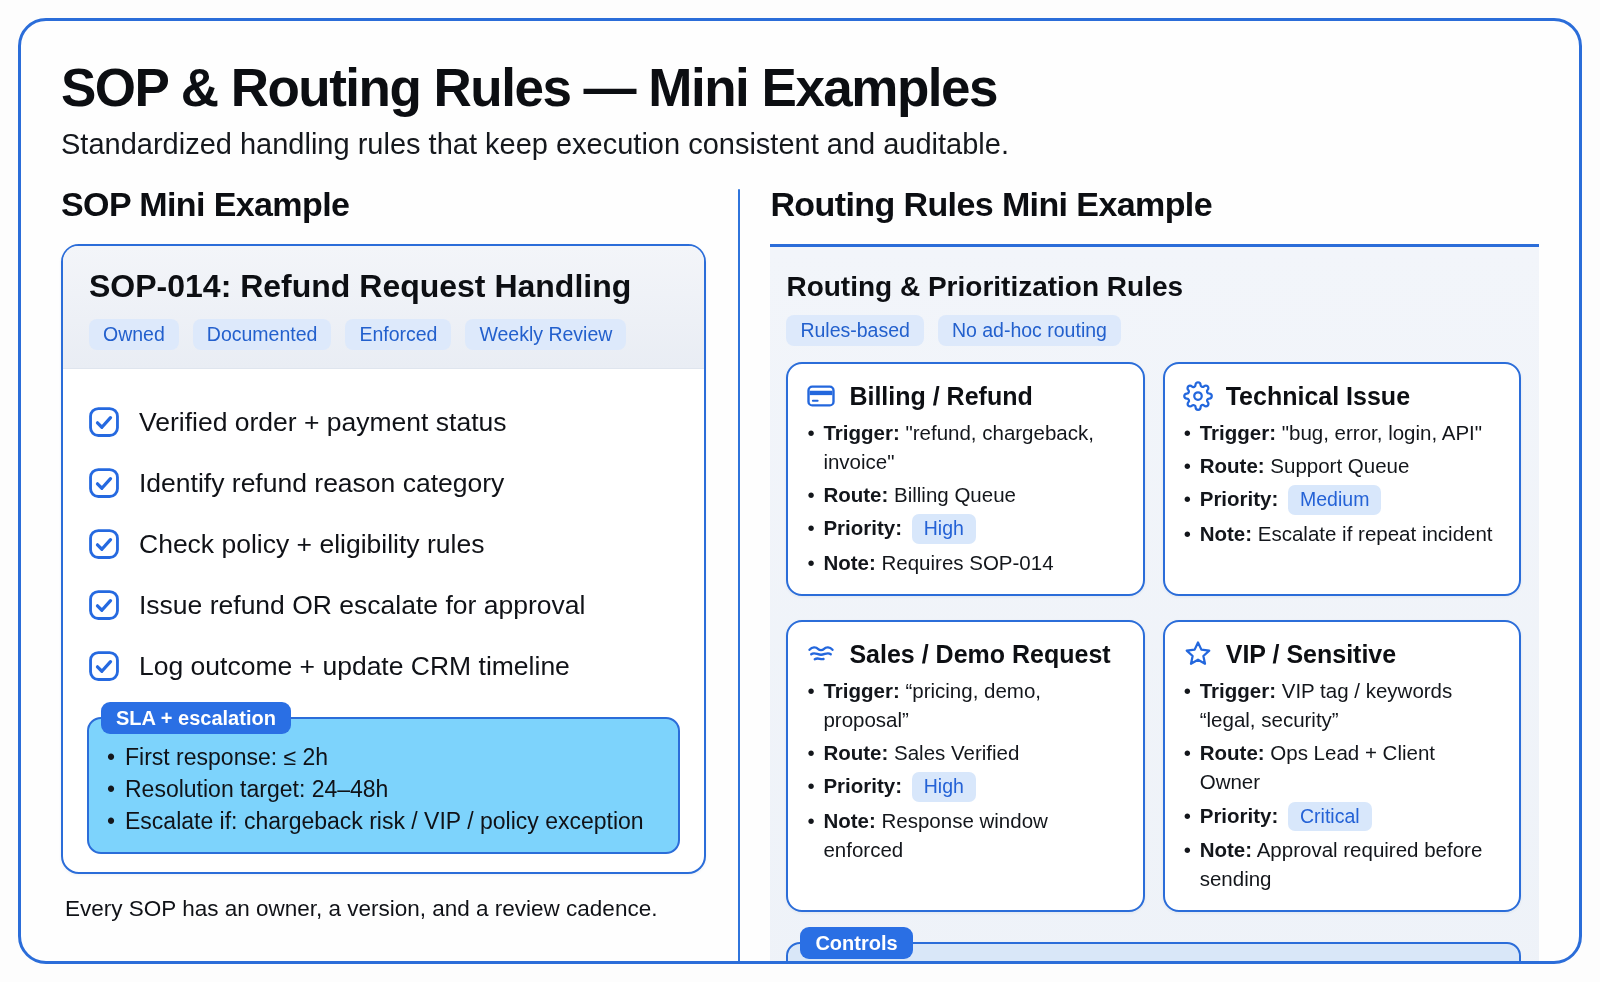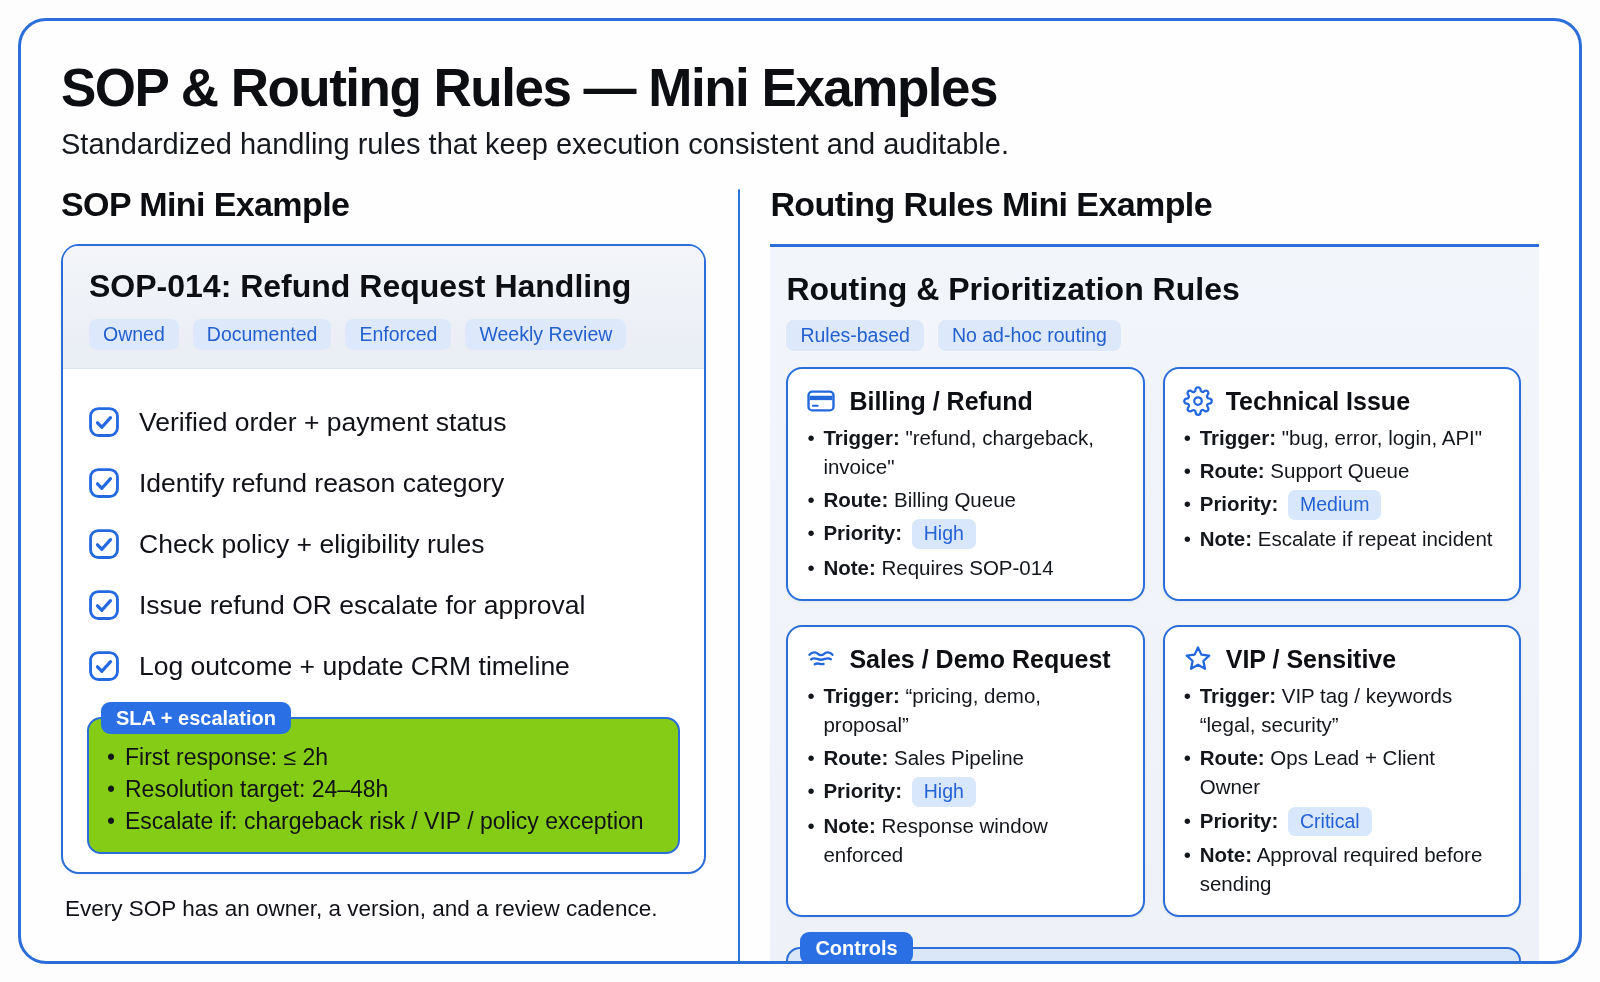--- a/index.html
+++ b/index.html
@@ -38,40 +38,40 @@
   .pill{
     background:#dde9fb;color:#2360cd;font-size:19.5px;font-weight:500;
     padding:4px 14px;border-radius:8px;white-space:nowrap;
   }
   .sop-body{padding:36px 24px 18px 24px;}
   .check-row{display:flex;align-items:center;gap:18px;margin-bottom:27px;}
   .check-row .cb{width:34px;height:34px;flex:0 0 auto;display:block;}
   .check-label{font-size:26.5px;color:#101217;}
 
   .note-box{
-    position:relative;background:#84cc16;border:2px solid #2b6dd9;border-radius:14px;
+    position:relative;background:#7dd3fc;border:2px solid #2b6dd9;border-radius:14px;
     margin-top:34px;padding:20px 20px 12px 14px;
   }
   .badge{
     position:absolute;top:-17px;left:12px;background:#2a6fe4;color:#ffffff;
     font-size:20px;font-weight:700;padding:3px 15px;border-radius:9px;line-height:1.3;
   }
   .note-list{list-style:none;margin:0;padding:0;}
   .note-list li{
     font-size:23px;color:#101217;margin:5px 0;padding-left:22px;position:relative;
   }
   .note-list li::before{content:"•";position:absolute;left:4px;top:0;color:#14171c;}
   .footnote{font-size:22.5px;margin:22px 0 0 4px;color:#101217;}
 
   
   .routing-panel{
     border-top:3px solid #2b6dd9;background:linear-gradient(180deg,#f2f5fa 0%,#eef2f8 100%);
     padding:16px 18px 20px 16px;flex:1 1 auto;
   }
-  .panel-title{font-size:32px;font-weight:700;margin:8px 0 12px 0;color:#0d0f13;}
+  .panel-title{font-size:28px;font-weight:700;margin:8px 0 12px 0;color:#0d0f13;}
   .route-grid{
     display:grid;grid-template-columns:1fr 1fr;gap:24px 18px;margin-top:16px;
   }
   .route-card{
     background:#ffffff;border:2.5px solid #2b6dd9;border-radius:16px;
     padding:13px 18px 13px 18px;box-shadow:0 1px 3px rgba(30,64,120,.07);
   }
   .rc-head{display:flex;align-items:center;gap:13px;margin:4px 0 7px 0;}
   .rc-head svg{width:30px;height:30px;color:#2367dd;flex:0 0 auto;}
   .rc-title{font-size:25px;font-weight:700;color:#0d0f13;}
@@ -222,21 +222,21 @@
               <div class="rc-head">
                 <svg viewBox="0 0 24 24" fill="none" stroke="currentColor" stroke-width="1.9" stroke-linecap="round" stroke-linejoin="round">
                     <path d="M2.8 8.6 C5 6.2 7.9 6.2 9.8 8.1 C10.9 9.2 13.1 9.2 14.2 8.1 C16.1 6.2 19 6.2 21.2 8.6"></path>
                     <path d="M4.2 12.2 C6.8 10.2 9 12.6 12 12.6 C15 12.6 17.2 10.2 19.8 12.2"></path>
                     <path d="M7 16.2 C9.6 14.6 11.4 16.6 14 16"></path>
                   </svg>
                 <span class="rc-title">Sales / Demo Request</span>
               </div>
               <ul class="rc-list">
                 <li><b>Trigger:</b> <span>“pricing, demo, proposal”</span></li>
-                <li><b>Route:</b> <span>Sales Pipeline</span></li>
+                <li><b>Route:</b> <span>Sales Verified</span></li>
                 <li><b>Priority:</b> <span class="pill-sm">High</span></li>
                 <li><b>Note:</b> <span>Response window enforced</span></li>
               </ul>
             </div>
 
             <div class="route-card">
               <div class="rc-head">
                 <svg viewBox="0 0 24 24" fill="none" stroke="currentColor" stroke-width="1.8" stroke-linejoin="round">
                     <path d="M12 2.8 L14.7 8.5 L21 9.3 L16.3 13.6 L17.6 19.8 L12 16.6 L6.4 19.8 L7.7 13.6 L3 9.3 L9.3 8.5 Z"></path>
                   </svg>

